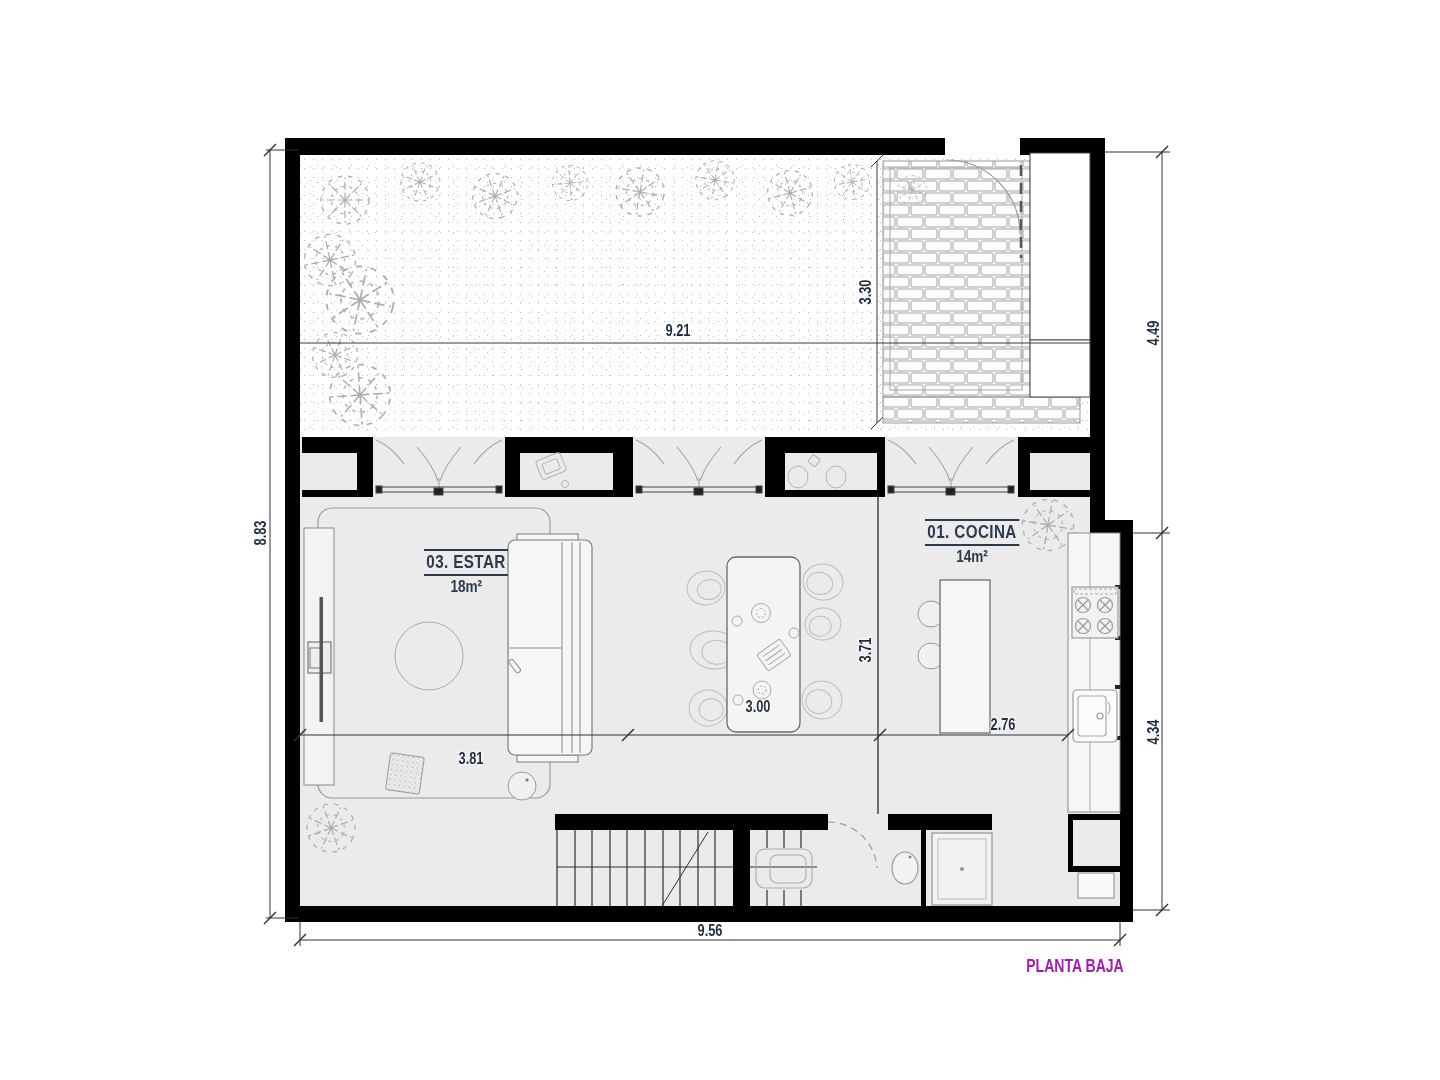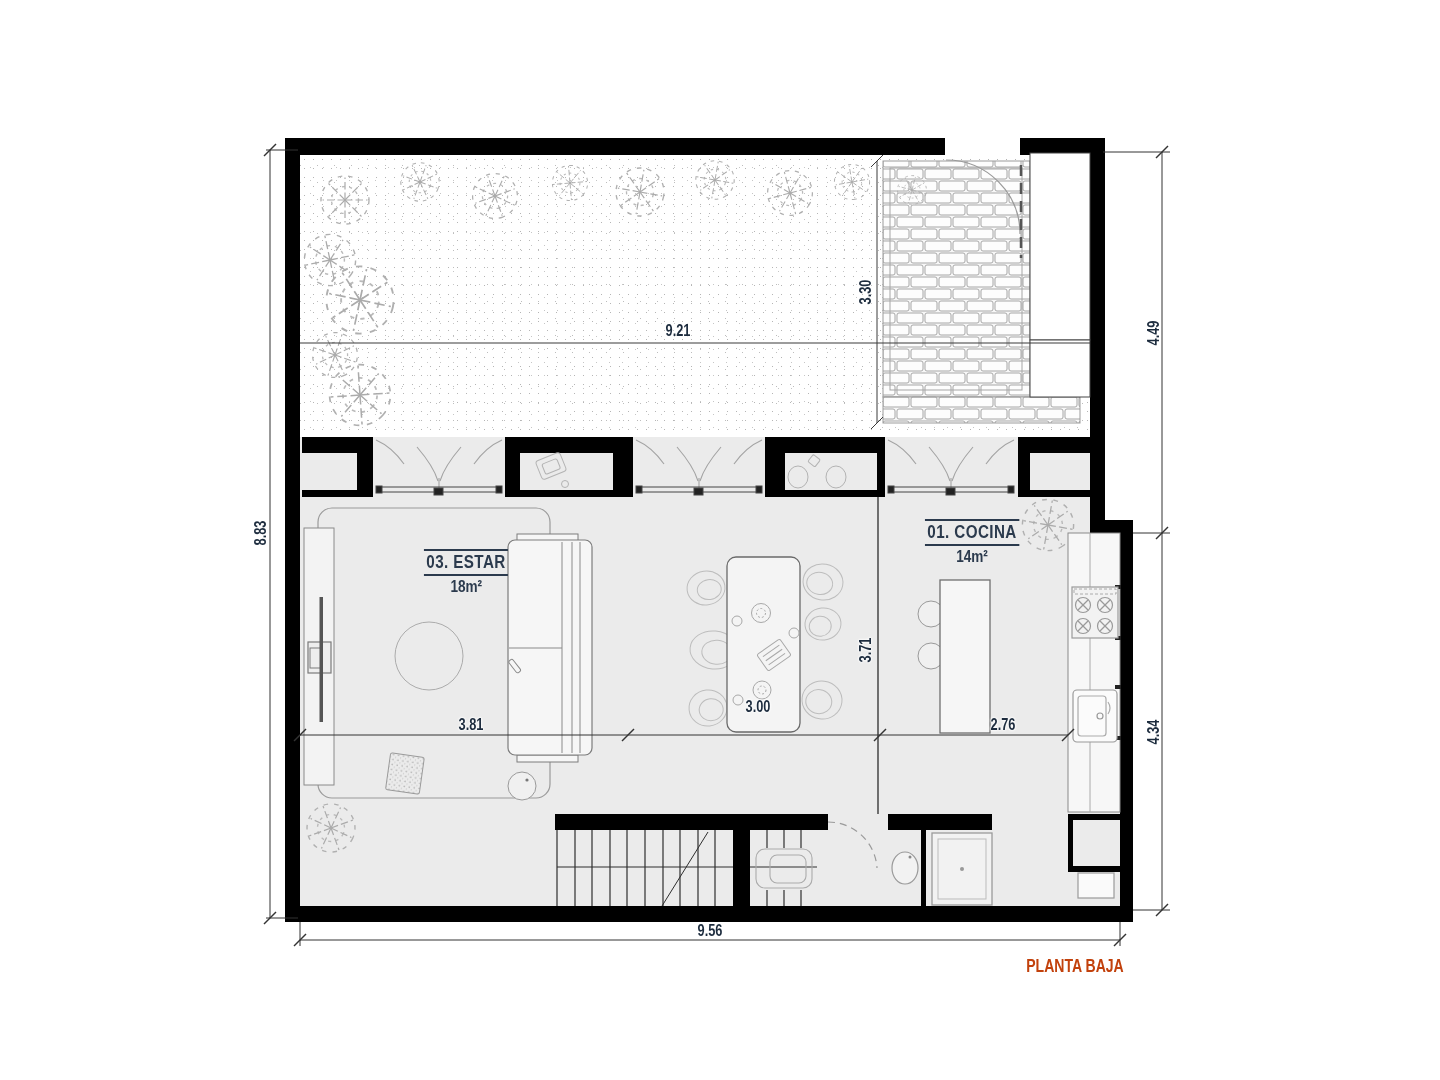--- a/index.html
+++ b/index.html
@@ -21,21 +21,21 @@
   .cond{display:inline-block;transform:scaleX(.78);transform-origin:center;}
   .dim{position:absolute;font-weight:bold;font-size:16px;color:#1d2c3e;white-space:nowrap;
        text-shadow:0 0 3px #fff,0 0 3px #fff,0 0 2px #fff;transform:translate(-50%,-50%);}
   .dim .cond{transform:scaleX(.8);}
   .dim.vert{transform:translate(-50%,-50%) rotate(-90deg);}
   .room-label{position:absolute;transform:translate(-50%,0);text-align:center;color:#2b3a4d;white-space:nowrap;}
   .room-title{display:inline-block;font-weight:bold;font-size:19px;letter-spacing:.5px;
       border-top:2px solid #2b3a4d;border-bottom:2px solid #2b3a4d;padding:0 3px 1px 3px;
       transform:scaleX(.8);}
   .room-area{font-weight:bold;font-size:17px;transform:scaleX(.8);display:inline-block;margin-top:1px;}
-  .plan-title{position:absolute;font-weight:bold;font-size:18px;color:#c2410c;transform:translate(-50%,-50%);white-space:nowrap;}
+  .plan-title{position:absolute;font-weight:bold;font-size:18px;color:#a21caf;transform:translate(-50%,-50%);white-space:nowrap;}
 </style>
 </head>
 <body>
 
 <div id="canvas">
 
   <div class="garden" style="left:300px;top:155px;width:790px;height:282px;"></div>
   <div class="floor" style="left:300px;top:437px;width:820px;height:469px;"></div>
   <div class="whitepatch" style="left:1105px;top:138px;width:28px;height:382px;"></div>
 
@@ -384,20 +384,20 @@
   <div class="room-label" style="left:972px;top:519px;">
     <span class="room-title">01. COCINA</span><br>
     <span class="room-area">14m²</span>
   </div>
 
   <div class="dim" style="left:678px;top:331px;"><span class="cond">9.21</span></div>
   <div class="dim vert" style="left:866px;top:292px;"><span class="cond">3.30</span></div>
   <div class="dim vert" style="left:1154px;top:333px;"><span class="cond">4.49</span></div>
   <div class="dim vert" style="left:1154px;top:732px;"><span class="cond">4.34</span></div>
   <div class="dim vert" style="left:261px;top:533px;"><span class="cond">8.83</span></div>
-  <div class="dim" style="left:471px;top:725px;text-align:center;"><span class="cond">3.81</span></div>
+  <div class="dim" style="left:471px;top:759px;text-align:center;"><span class="cond">3.81</span></div>
   <div class="dim" style="left:758px;top:707px;"><span class="cond">3.00</span></div>
   <div class="dim" style="left:1003px;top:725px;"><span class="cond">2.76</span></div>
   <div class="dim vert" style="left:866px;top:650px;"><span class="cond">3.71</span></div>
   <div class="dim" style="left:710px;top:931px;"><span class="cond">9.56</span></div>
 
   <div class="plan-title" style="left:1075px;top:966px;"><span class="cond">PLANTA BAJA</span></div>
 </div>
 
 </body></html>

